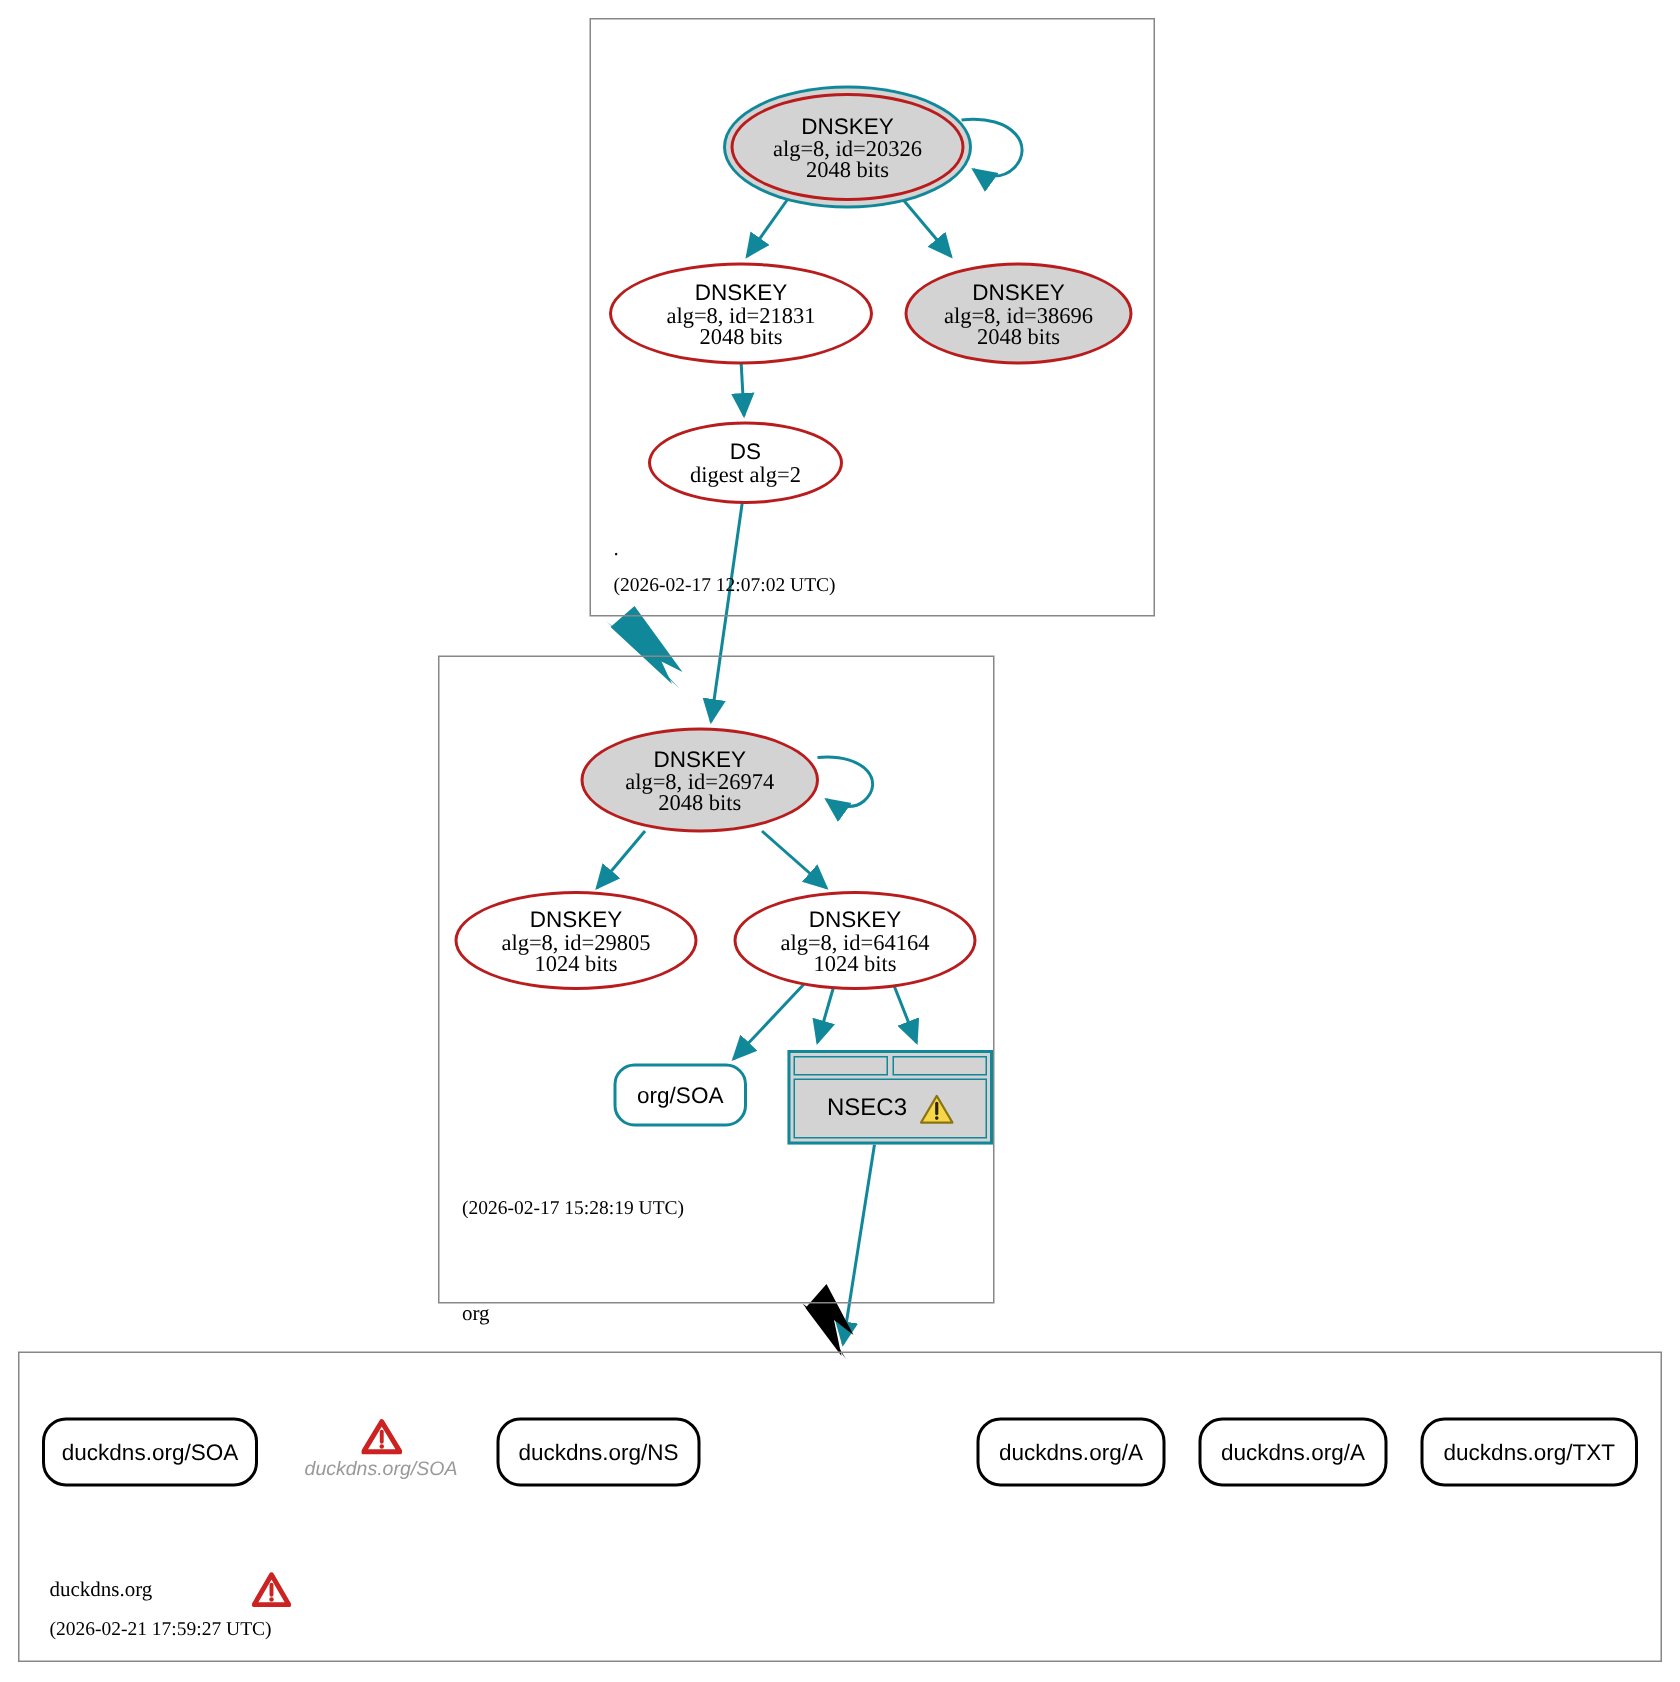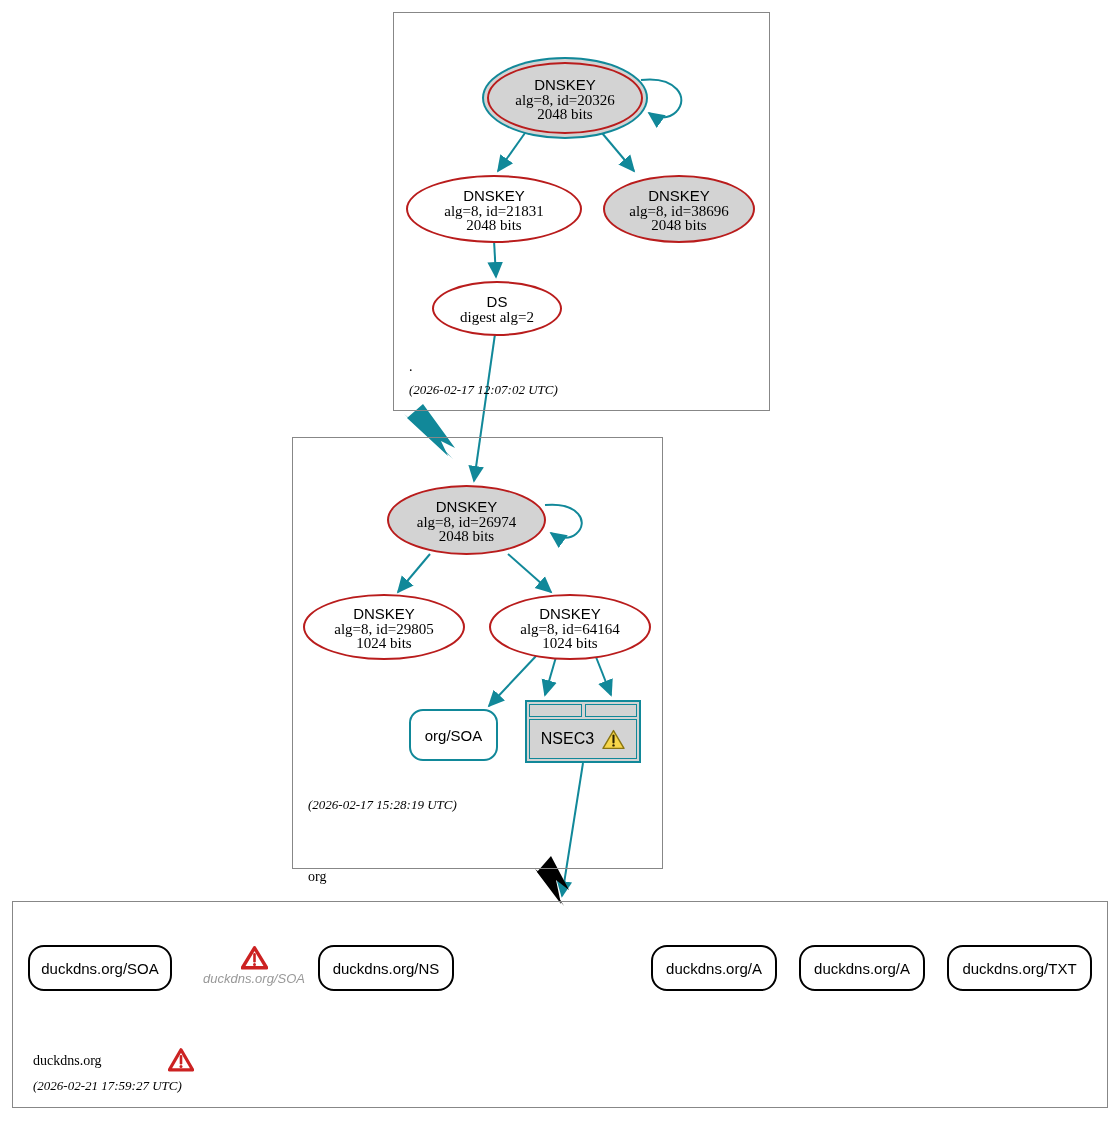--- a/index.html
+++ b/index.html
@@ -36,21 +36,20 @@
     color: #000000;
     white-space: nowrap;
   }
   .zone-name {
     font-size: 14px;
     line-height: 17px;
   }
   .zone-time {
     font-size: 13px;
     line-height: 17px;
-    font-style: italic;
   }
   
   .node-ellipse {
     position: absolute;
     border: 2px solid #b91c1c;
     border-radius: 50%;
     box-sizing: border-box;
     display: flex;
     flex-direction: column;
     align-items: center;
@@ -249,25 +248,25 @@
     <span class="node-sub">alg=8, id=29805</span>
     <span class="node-sub">1024 bits</span>
   </div>
 
   <div class="node-ellipse" style="left:489px; top:594px; width:162px; height:66px;">
     <span class="node-title">DNSKEY</span>
     <span class="node-sub">alg=8, id=64164</span>
     <span class="node-sub">1024 bits</span>
   </div>
 
-  <div class="node-rr" style="left:409px; top:709px; width:89px; height:52px;">
+  <div class="node-rr" style="left:409px; top:709px; width:89px; height:42px;">
     <span>org/SOA</span>
   </div>
 
-  <div class="nsec3-box" style="left:525px; top:700px; width:116px; height:63px;">
+  <div class="nsec3-box" style="left:525px; top:700px; width:137px; height:63px;">
     <div class="nsec3-head">
       <div class="nsec3-cell"></div>
       <div class="nsec3-cell"></div>
     </div>
     <div class="nsec3-body">
       <span class="nsec3-label">NSEC3</span>
       <span>
         <svg width="23" height="21" viewBox="0 0 23 21">
           <path d="M11.5 1.6 L22 19.4 L1 19.4 Z" fill="#f7d64a" stroke="#8a7510" stroke-width="1.4" stroke-linejoin="round"></path>
           <path d="M11.5 6.6 L11.5 13.4" stroke="#2b2200" stroke-width="2.1" stroke-linecap="round"></path>
@@ -296,21 +295,21 @@
     <span>
       <svg width="27" height="24" viewBox="0 0 27 24">
         <path d="M13.5 1.8 L25.6 21.8 L1.4 21.8 Z" fill="#ffffff" stroke="#cc2222" stroke-width="3.4" stroke-linejoin="round"></path>
         <path d="M13.5 8.4 L13.5 15.2" stroke="#cc2222" stroke-width="2.6" stroke-linecap="round"></path>
         <circle cx="13.5" cy="18.4" r="1.5" fill="#cc2222"></circle>
       </svg>
     </span>
     <span class="warn-text">duckdns.org/SOA</span>
   </div>
 
-  <div class="node-rr insecure" style="left:318px; top:945px; width:136px; height:46px;">
+  <div class="node-rr insecure" style="left:331px; top:945px; width:136px; height:46px;">
     <span>duckdns.org/NS</span>
   </div>
 
 
   <div class="node-rr insecure" style="left:651px; top:945px; width:126px; height:46px;">
     <span>duckdns.org/A</span>
   </div>
 
   <div class="node-rr insecure" style="left:799px; top:945px; width:126px; height:46px;">
     <span>duckdns.org/A</span>

